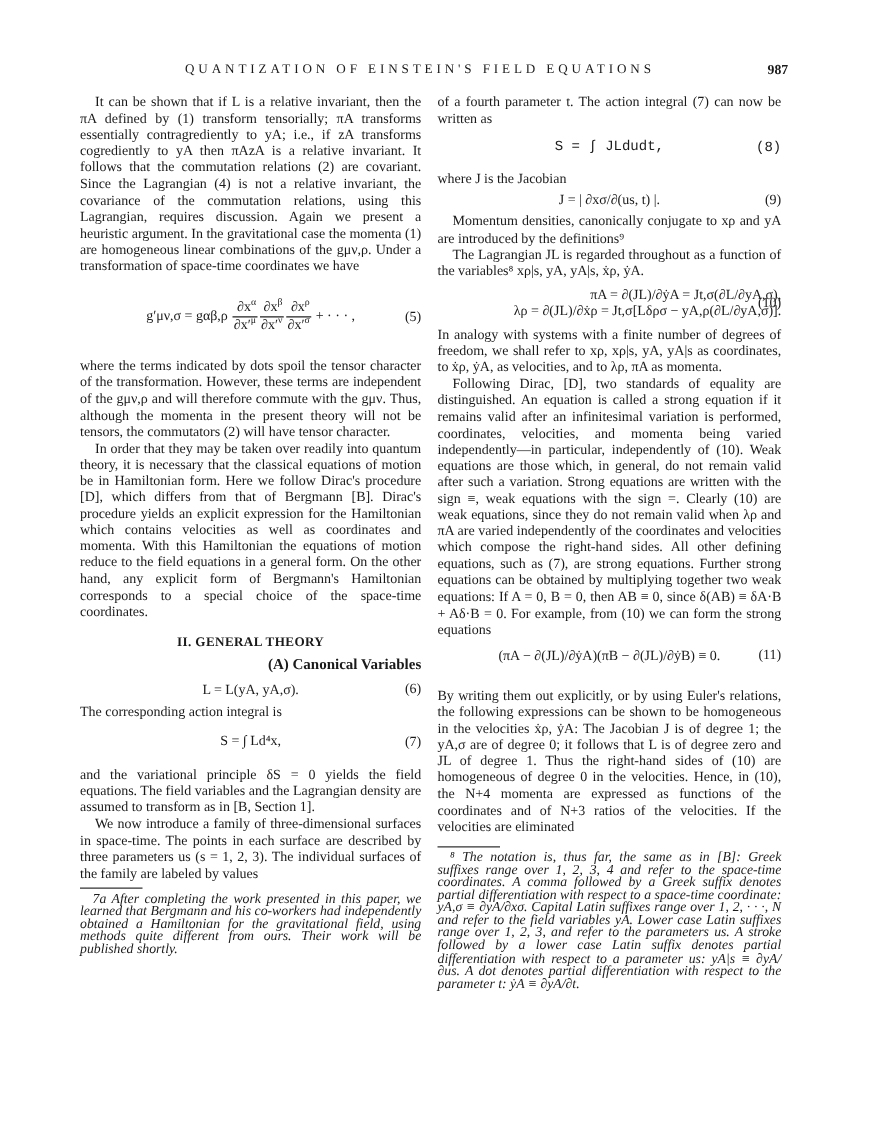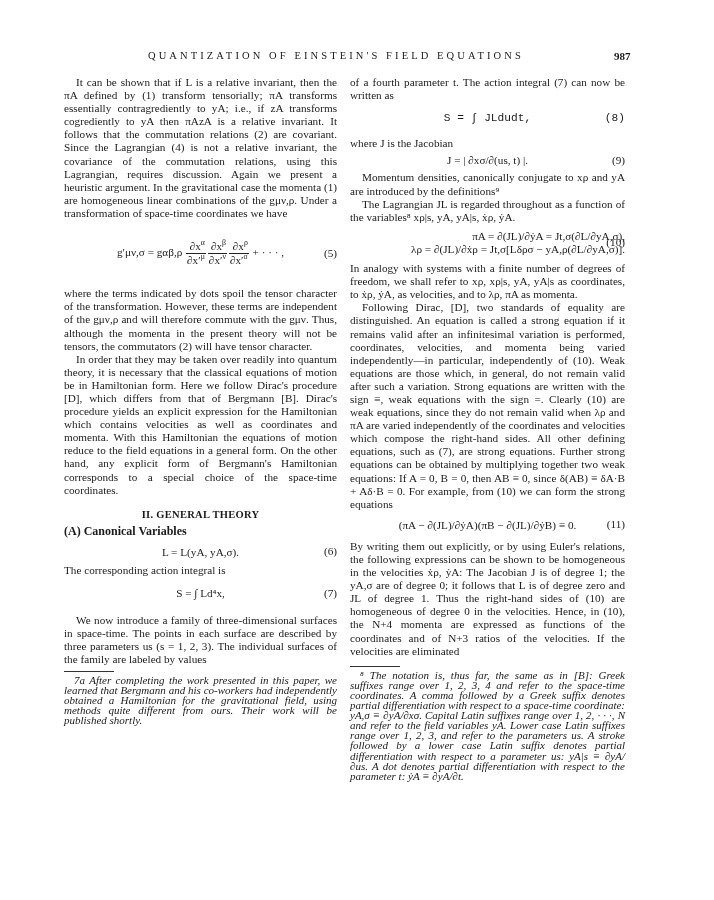--- a/index.html
+++ b/index.html
@@ -10,21 +10,21 @@
   .page-num { position:absolute; left:614px; top:0; font-size:11px; font-weight:bold; }
   .col { position:absolute; top:76px; width:273px; font-size:11.2px; line-height:13.1px; text-align:justify; }
   .col.left { left:64px; }
   .col.right { left:350px; width:275px; }
   p { margin:0; }
   .ind { text-indent:12px; }
   .eq { position:relative; text-align:center; margin:0; }
   .eq .body { display:inline-block; }
   .eq .num { position:absolute; right:0; top:50%; transform:translateY(-50%); }
   .sect { text-align:center; font-weight:bold; font-size:10.5px; letter-spacing:0.3px; margin:11px 0 4px; }
-  .subsect { text-align:left; font-weight:bold; font-size:12px; margin:4px 0 8px; }
+  .subsect { text-align:right; font-weight:bold; font-size:12px; margin:4px 0 8px; }
   .rule { width:50px; border-top:1px solid #333; margin:4px 0 3px; }
   .fn { font-size:11px; line-height:10.1px; text-align:justify;font-style:italic; }
   .fn p { text-indent:10px; }
   sup, sub { font-size:70%; line-height:0; }
   .frac { display:inline-block; vertical-align:middle; text-align:right; margin:12px 1px; }
   .frac span { display:block; padding:0 1px; }
   .frac .n { border-bottom:1px solid #222; }
 </style>
 </head>
 <body>
@@ -54,20 +54,21 @@
 
   <div class="eq" style="margin:5px 0;">
     <span class="body">L = L(yA, yA,σ).</span>
     <span class="num">(6)</span>
   </div>
   <p>The corresponding action integral is</p>
   <div class="eq" style="margin:10px 0 14px;">
     <span class="body">S = ∫ Ld⁴x,</span>
     <span class="num">(7)</span>
   </div>
+  <p>and the variational principle δS = 0 yields the field equations. The field variables and the Lagrangian density are assumed to transform as in [B, Section 1].</p>
   <p class="ind">We now introduce a family of three-dimensional surfaces in space-time. The points in each surface are described by three parameters us (s = 1, 2, 3). The individual surfaces of the family are labeled by values</p>
 
   <div class="rule"></div>
   <div class="fn">
     <p>7a After completing the work presented in this paper, we learned that Bergmann and his co-workers had independently obtained a Hamiltonian for the gravitational field, using methods quite different from ours. Their work will be published shortly.</p>
   </div>
 </div>
 
 <div class="col right">
   <p>of a fourth parameter t. The action integral (7) can now be written as</p>
@@ -84,21 +85,21 @@
   <p class="ind">The Lagrangian JL is regarded throughout as a function of the variables⁸ xρ|s, yA, yA|s, ẋρ, ẏA.</p>
   <div class="eq" style="margin:6px 0 6px; text-align:right; padding-left:10px;text-decoration:underline;">
     <span class="body">
       <span style="display:block;">πA = ∂(JL)/∂ẏA = Jt,σ(∂L/∂yA,σ),</span>
       <span style="display:block;">λρ = ∂(JL)/∂ẋρ = Jt,σ[Lδρσ − yA,ρ(∂L/∂yA,σ)].</span>
     </span>
     <span class="num">(10)</span>
   </div>
   <p>In analogy with systems with a finite number of degrees of freedom, we shall refer to xρ, xρ|s, yA, yA|s as coordinates, to ẋρ, ẏA, as velocities, and to λρ, πA as momenta.</p>
   <p class="ind">Following Dirac, [D], two standards of equality are distinguished. An equation is called a strong equation if it remains valid after an infinitesimal variation is performed, coordinates, velocities, and momenta being varied independently—in particular, independently of (10). Weak equations are those which, in general, do not remain valid after such a variation. Strong equations are written with the sign ≡, weak equations with the sign =. Clearly (10) are weak equations, since they do not remain valid when λρ and πA are varied independently of the coordinates and velocities which compose the right-hand sides. All other defining equations, such as (7), are strong equations. Further strong equations can be obtained by multiplying together two weak equations: If A = 0, B = 0, then AB ≡ 0, since δ(AB) ≡ δA·B + Aδ·B = 0. For example, from (10) we can form the strong equations</p>
-  <div class="eq" style="margin:8px 0 8px;">
+  <div class="eq" style="margin:8px 0 19px;">
     <span class="body">(πA − ∂(JL)/∂ẏA)(πB − ∂(JL)/∂ẏB) ≡ 0.</span>
     <span class="num">(11)</span>
   </div>
   <p>By writing them out explicitly, or by using Euler's relations, the following expressions can be shown to be homogeneous in the velocities ẋρ, ẏA: The Jacobian J is of degree 1; the yA,σ are of degree 0; it follows that L is of degree zero and JL of degree 1. Thus the right-hand sides of (10) are homogeneous of degree 0 in the velocities. Hence, in (10), the N+4 momenta are expressed as functions of the coordinates and of N+3 ratios of the velocities. If the velocities are eliminated</p>
 
   <div class="rule" style="margin-top:8px;"></div>
   <div class="fn">
     <p>⁸ The notation is, thus far, the same as in [B]: Greek suffixes range over 1, 2, 3, 4 and refer to the space-time coordinates. A comma followed by a Greek suffix denotes partial differentiation with respect to a space-time coordinate: yA,σ ≡ ∂yA/∂xσ. Capital Latin suffixes range over 1, 2, · · ·, N and refer to the field variables yA. Lower case Latin suffixes range over 1, 2, 3, and refer to the parameters us. A stroke followed by a lower case Latin suffix denotes partial differentiation with respect to a parameter us: yA|s ≡ ∂yA/∂us. A dot denotes partial differentiation with respect to the parameter t: ẏA ≡ ∂yA/∂t.</p>
   </div>
 </div>

